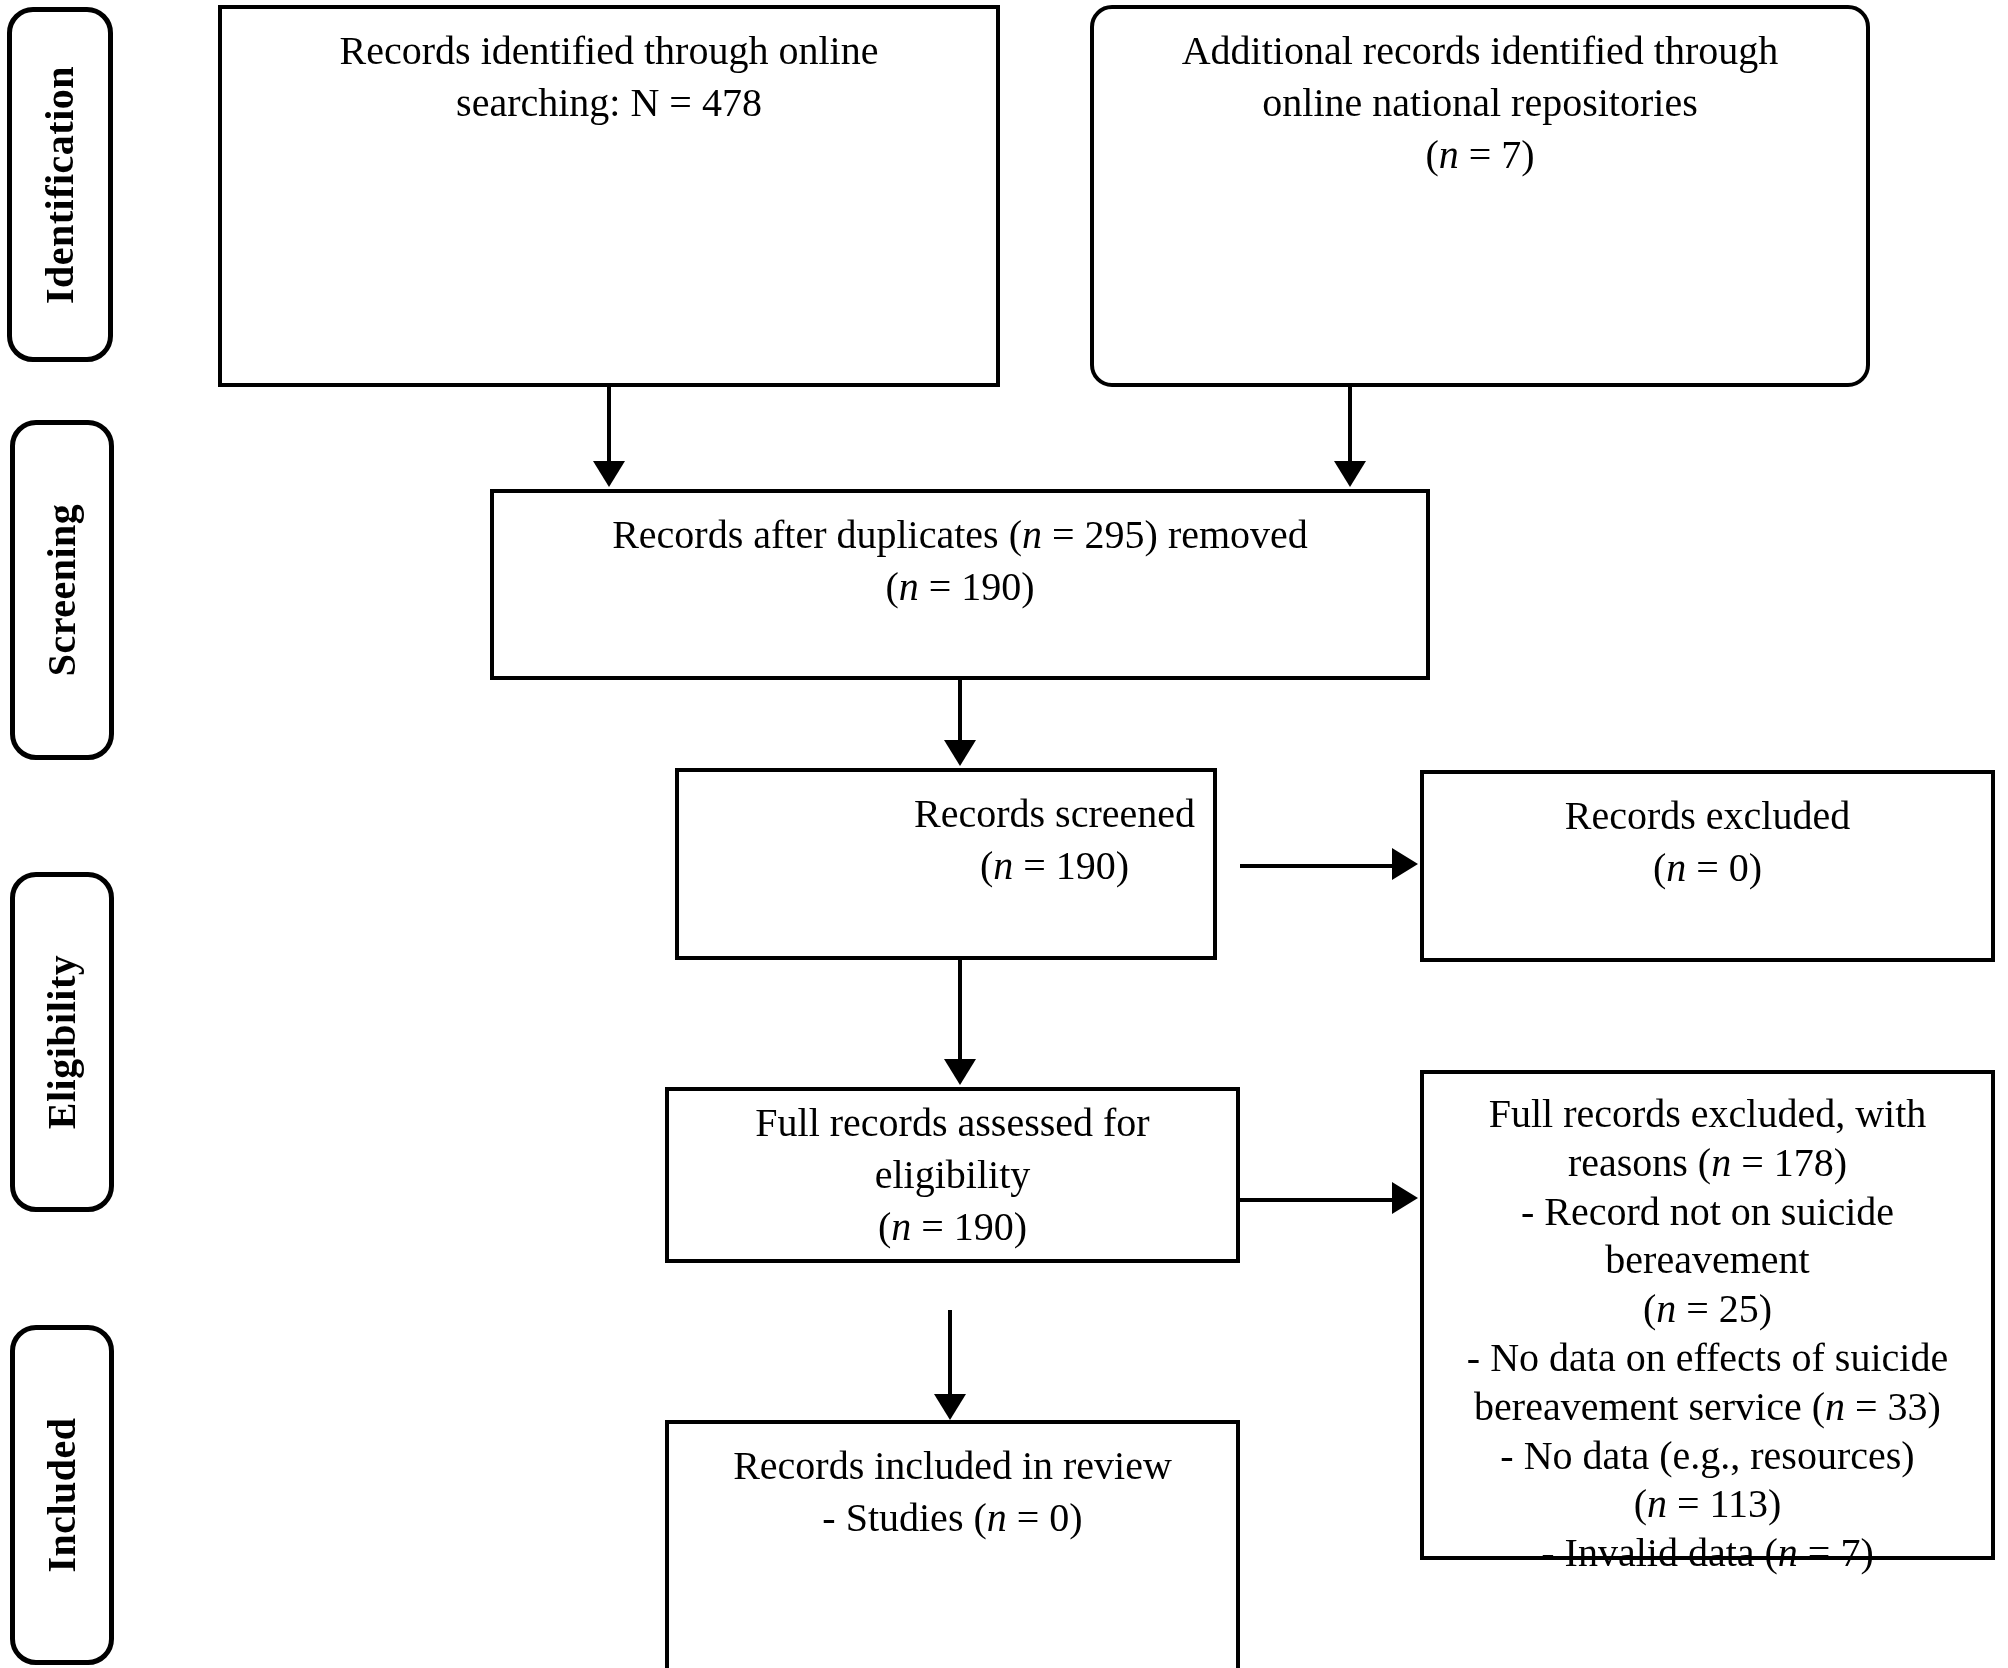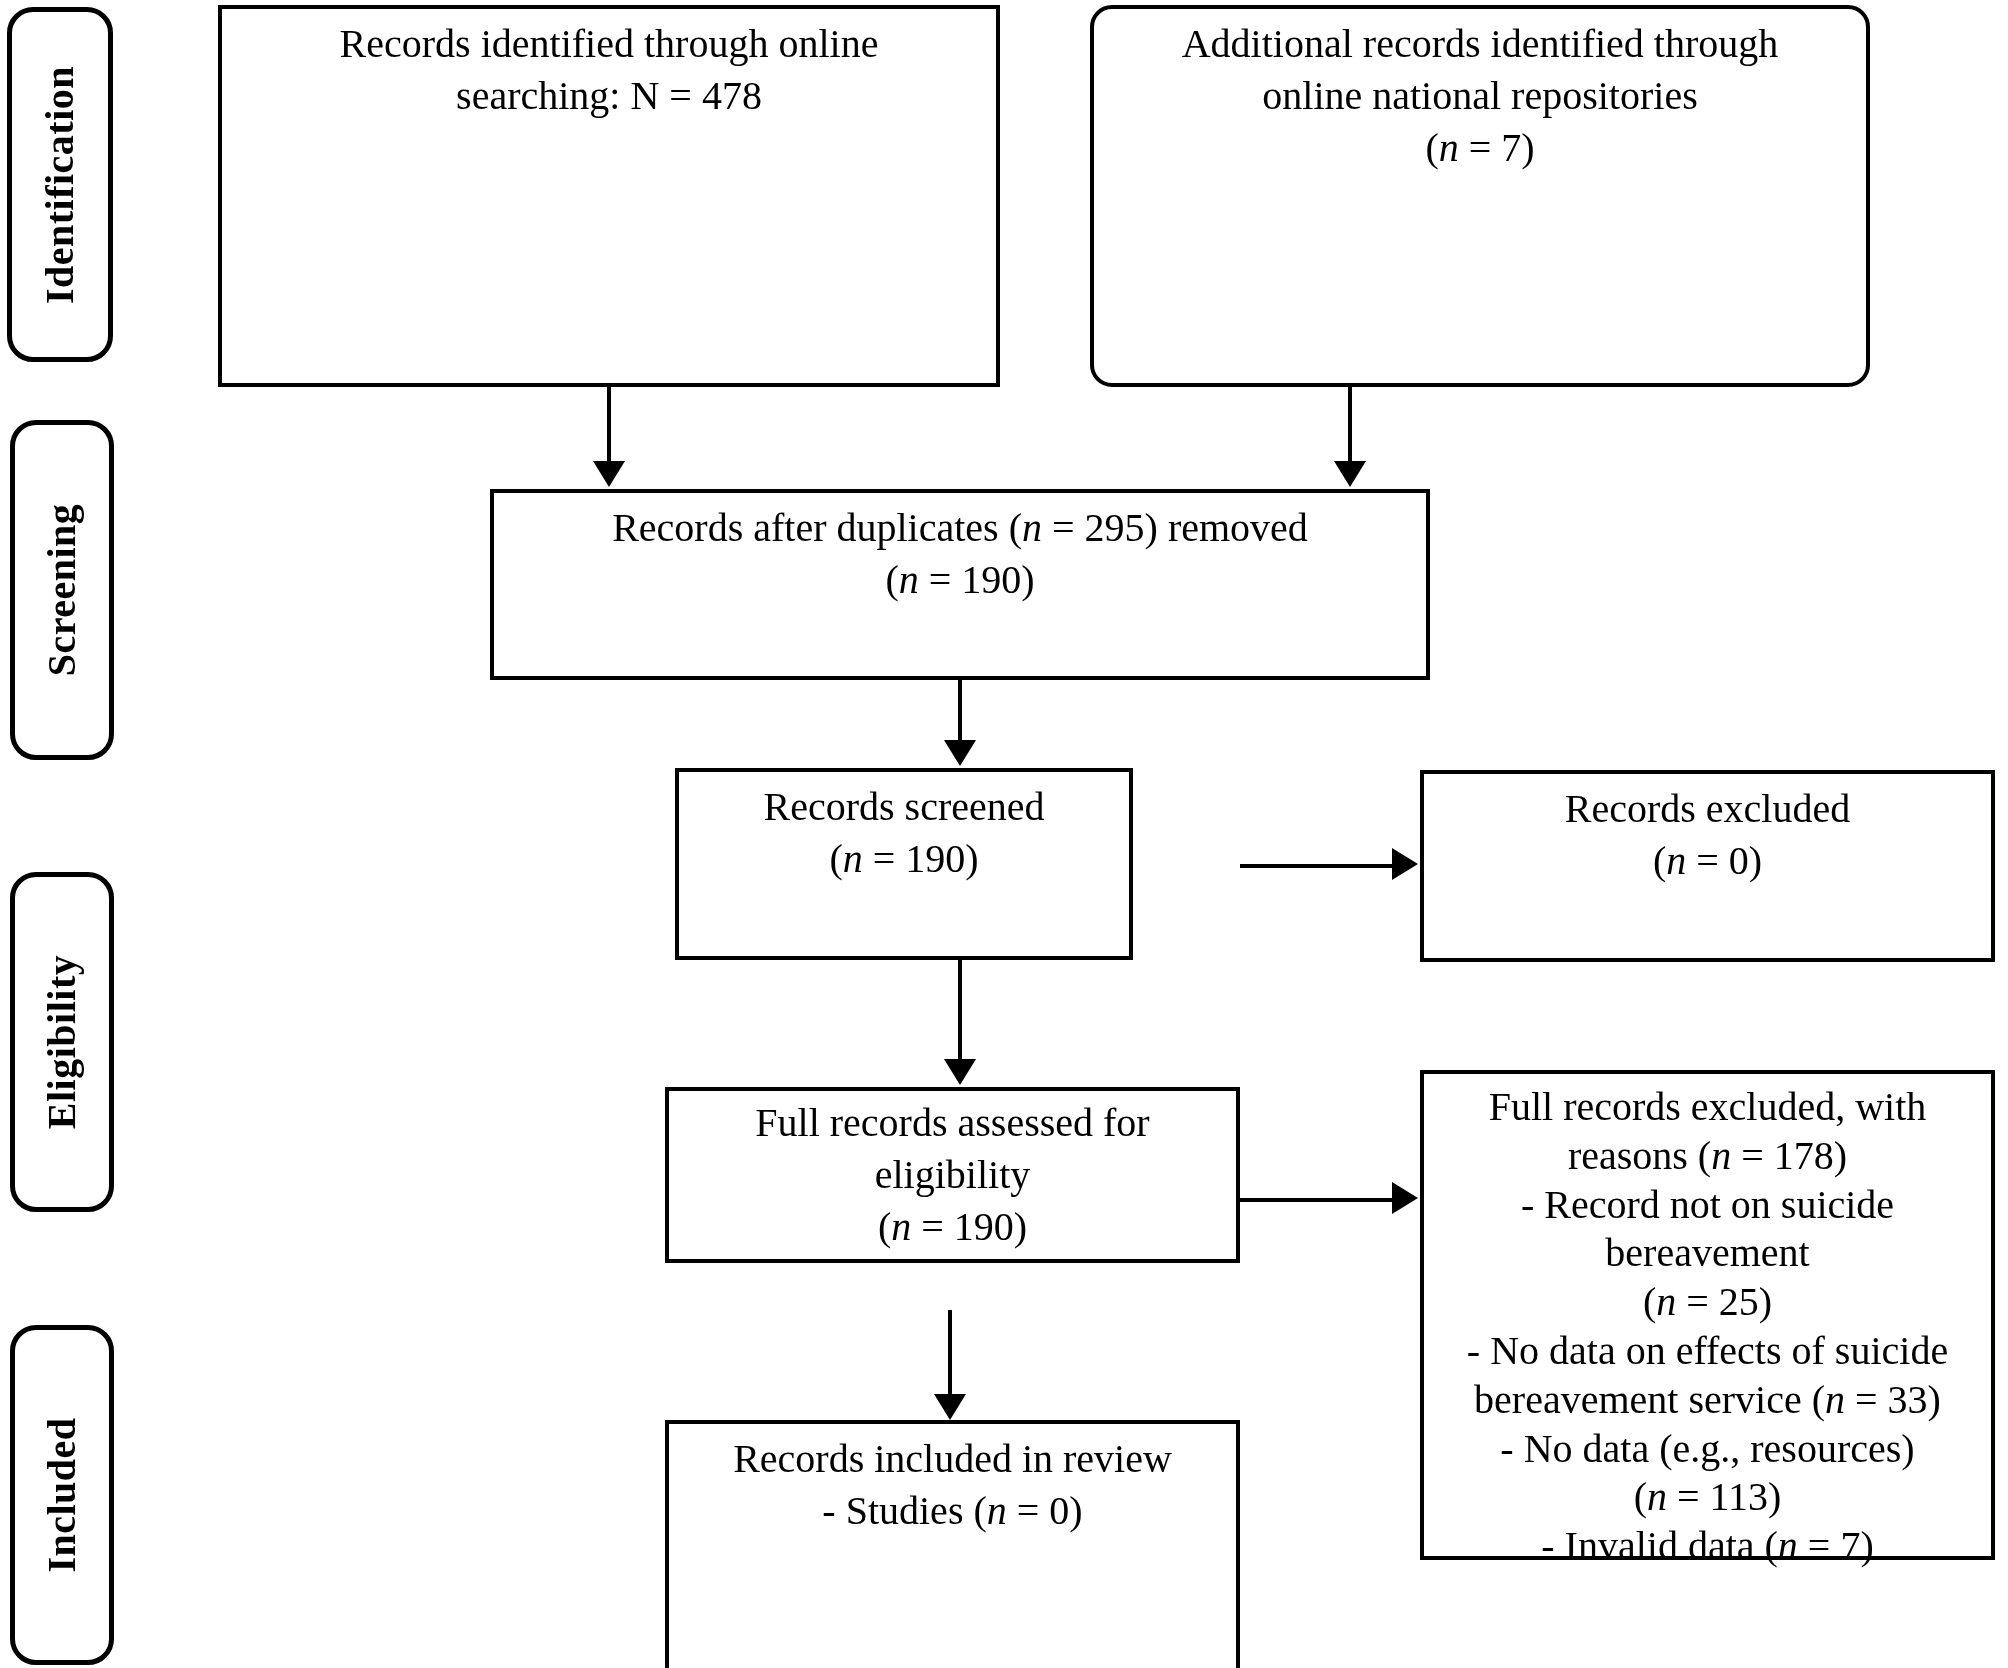--- a/index.html
+++ b/index.html
@@ -39,21 +39,21 @@
   }
 
   
   .flow-box {
     position: absolute;
     border: 4px solid #000000;
     background: #ffffff;
     box-sizing: border-box;
     display: flex;
     justify-content: center;
-    padding: 9px 18px;
+    padding: 16px 18px;
   }
   .flow-box .box-text {
     text-align: center;
     font-size: 40px;
     line-height: 1.30;
     font-family: "Liberation Serif", "DejaVu Serif", serif;
   }
   .flow-box.align-top .box-text { align-self: flex-start; }
   .flow-box.align-center { align-items: center; }
 
@@ -91,21 +91,21 @@
 
   
   #stage-identification { left: 7px;  top: 7px;    width: 106px; height: 355px; }
   #stage-screening      { left: 10px; top: 420px;  width: 104px; height: 340px; }
   #stage-eligibility    { left: 10px; top: 872px;  width: 104px; height: 340px; }
   #stage-included       { left: 10px; top: 1325px; width: 104px; height: 340px; }
 
   #box-identified-online   { left: 218px;  top: 5px;    width: 782px; height: 382px; }
   #box-additional-records  { left: 1090px; top: 5px;    width: 780px; height: 382px; border-radius: 22px; }
   #box-after-duplicates    { left: 490px;  top: 489px;  width: 940px; height: 191px; }
-  #box-records-screened    { left: 675px;  top: 768px;  width: 458px; height: 192px; }
+  #box-records-screened    { left: 675px;  top: 768px;  width: 542px; height: 192px; justify-content: flex-end; }
   #box-records-excluded    { left: 1420px; top: 770px;  width: 575px; height: 192px; }
   #box-full-assessed       { left: 665px;  top: 1087px; width: 575px; height: 176px; }
   #box-full-excluded       { left: 1420px; top: 1070px; width: 575px; height: 490px; }
   #box-records-included    { left: 665px;  top: 1420px; width: 575px; height: 260px; }
 
   
   #conn-left-down   { left: 607px;  top: 387px; height: 76px; }
   #arrow-left-down  { left: 593px;  top: 461px; }
   #conn-right-down  { left: 1348px; top: 387px; height: 76px; }
   #arrow-right-down { left: 1334px; top: 461px; }

